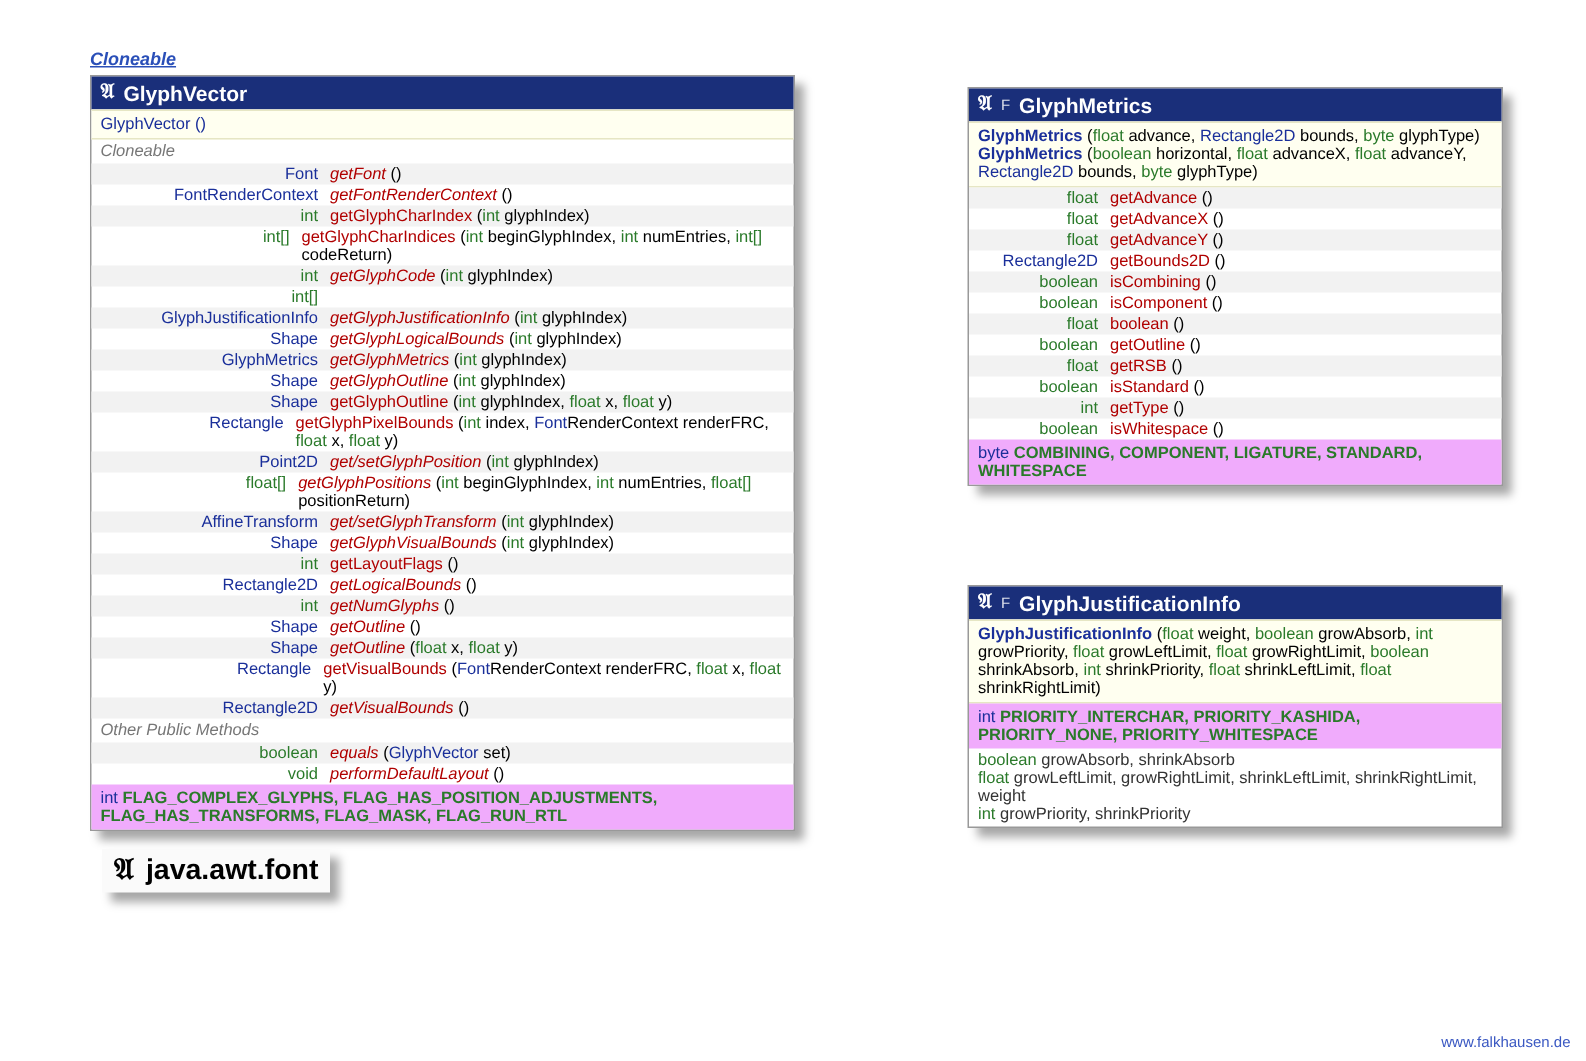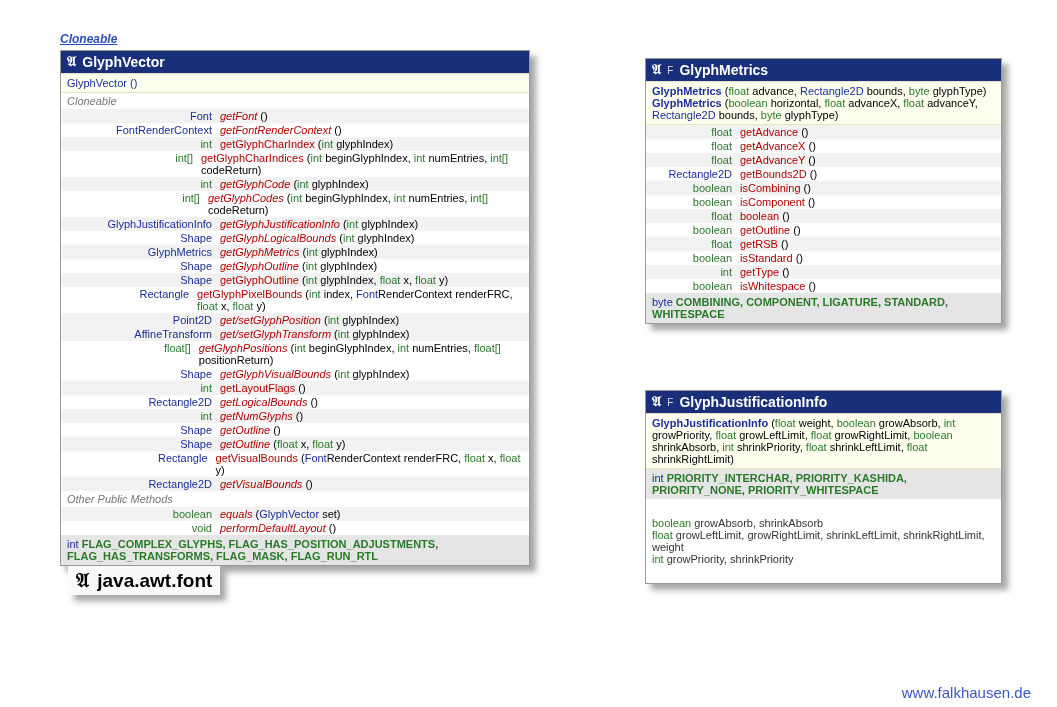--- a/index.html
+++ b/index.html
@@ -12,26 +12,26 @@
   .row.alt{background:#f2f2f2}
   .rt{width:145px;text-align:right;padding-right:8px}
   .lg .rt{width:145px}
   .sm .rt{width:80px}
   .lbl{color:#777;font-style:italic;padding:2px 6px}
   .t-blue{color:#1a2f9a}
   .t-red{color:#b00000}
   .t-ital{font-style:italic}
   .t-grn{color:#2a7a2a}
   .kw{color:#1a2f9a;font-weight:normal}
-  .flags{background:#e5e5e5;padding:3px 6px;color:#2a7a2a;font-weight:bold;font-size:11px}
+  .flags{background:#f0abfc;padding:3px 6px;color:#2a7a2a;font-weight:bold;font-size:11px}
   .flags .pre{color:#1a2f9a;font-weight:normal}
   .cloneable{position:absolute;left:60px;top:32px;color:#2a4fb8;font-style:italic;text-decoration:underline;font-size:12px;font-weight:bold}
   .pkg{position:absolute;left:68px;top:566px;display:flex;align-items:center;gap:8px;box-shadow:6px 6px 6px rgba(0,0,0,.35);background:#fafafa;padding:3px 8px}
   .pkg .t{font-size:19px;font-weight:bold;}
-  .credit{position:absolute;right:26px;bottom:6px;color:#3a58c2;font-size:15px}
+  .credit{position:absolute;right:10px;bottom:6px;color:#3a58c2;font-size:10px}
   .gold{font-family:Georgia,serif;font-weight:bold}
 </style>
 </head>
 <body>
 
 <a class="cloneable">Cloneable</a>
 
 <div class="card lg" style="left:60px;top:50px;width:468px">
   <div class="hdr">
     <span class="gold">𝔄</span>
@@ -55,21 +55,20 @@
       <div class="row">
         <div class="rt"><span class="t-grn">int[]</span></div>
         <div><span class="t-red">getGlyphCharIndices</span> (<span class="t-grn">int</span> beginGlyphIndex, <span class="t-grn">int</span> numEntries, <span class="t-grn">int[]</span> codeReturn)</div>
       </div>
       <div class="row alt">
         <div class="rt"><span class="t-grn">int</span></div>
         <div><span class="t-red t-ital">getGlyphCode</span> (<span class="t-grn">int</span> glyphIndex)</div>
       </div>
       <div class="row">
         <div class="rt"><span class="t-grn">int[]</span></div>
-        <div><span class="t-red t-ital">getGlyphCodes</span> (<span class="t-grn">int</span> beginGlyphIndex, <span class="t-grn">int</span> numEntries, <span class="t-grn">int[]</span> codeReturn)</div>
       </div>
       <div class="row alt">
         <div class="rt"><span class="t-blue">GlyphJustificationInfo</span></div>
         <div><span class="t-red t-ital">getGlyphJustificationInfo</span> (<span class="t-grn">int</span> glyphIndex)</div>
       </div>
       <div class="row">
         <div class="rt"><span class="t-blue">Shape</span></div>
         <div><span class="t-red t-ital">getGlyphLogicalBounds</span> (<span class="t-grn">int</span> glyphIndex)</div>
       </div>
       <div class="row alt">
@@ -85,27 +84,27 @@
         <div><span class="t-red">getGlyphOutline</span> (<span class="t-grn">int</span> glyphIndex, <span class="t-grn">float</span> x, <span class="t-grn">float</span> y)</div>
       </div>
       <div class="row">
         <div class="rt"><span class="t-blue">Rectangle</span></div>
         <div><span class="t-red">getGlyphPixelBounds</span> (<span class="t-grn">int</span> index, <span class="t-blue">Font</span>RenderContext renderFRC, <span class="t-grn">float</span> x, <span class="t-grn">float</span> y)</div>
       </div>
       <div class="row alt">
         <div class="rt"><span class="t-blue">Point2D</span></div>
         <div><span class="t-red t-ital">get/setGlyphPosition</span> (<span class="t-grn">int</span> glyphIndex)</div>
       </div>
+      <div class="row">
+        <div class="rt"><span class="t-grn">float[]</span></div>
+        <div><span class="t-red t-ital">getGlyphPositions</span> (<span class="t-grn">int</span> beginGlyphIndex, <span class="t-grn">int</span> numEntries, <span class="t-grn">float[]</span> positionReturn)</div>
+      </div>
       <div class="row alt">
         <div class="rt"><span class="t-blue">AffineTransform</span></div>
         <div><span class="t-red t-ital">get/setGlyphTransform</span> (<span class="t-grn">int</span> glyphIndex)</div>
-      </div>
-      <div class="row">
-        <div class="rt"><span class="t-grn">float[]</span></div>
-        <div><span class="t-red t-ital">getGlyphPositions</span> (<span class="t-grn">int</span> beginGlyphIndex, <span class="t-grn">int</span> numEntries, <span class="t-grn">float[]</span> positionReturn)</div>
       </div>
       <div class="row">
         <div class="rt"><span class="t-blue">Shape</span></div>
         <div><span class="t-red t-ital">getGlyphVisualBounds</span> (<span class="t-grn">int</span> glyphIndex)</div>
       </div>
       <div class="row alt">
         <div class="rt"><span class="t-grn">int</span></div>
         <div><span class="t-red">getLayoutFlags</span> ()</div>
       </div>
       <div class="row">
@@ -206,21 +205,21 @@
 </div>
 
 <div class="card sm" style="left:645px;top:390px;width:355px">
   <div class="hdr">
     <span class="gold">𝔄</span>
     <span class="badge">F</span>
     <span>GlyphJustificationInfo</span>
   </div>
   <div class="sec-yel" style="font-size:11px" id="gj-ctor"><span class="kw" style="font-weight:bold">GlyphJustificationInfo</span> (<span class="t-grn">float</span> weight, <span class="t-grn">boolean</span> growAbsorb, <span class="t-grn">int</span> growPriority, <span class="t-grn">float</span> growLeftLimit, <span class="t-grn">float</span> growRightLimit, <span class="t-grn">boolean</span> shrinkAbsorb, <span class="t-grn">int</span> shrinkPriority, <span class="t-grn">float</span> shrinkLeftLimit, <span class="t-grn">float</span> shrinkRightLimit)</div>
   <div class="flags"><span id="gj-flags"><span class="pre">int  </span>PRIORITY_INTERCHAR, PRIORITY_KASHIDA, PRIORITY_NONE, PRIORITY_WHITESPACE</span></div>
-  <div class="body" style="padding:18px 6px;color:#333" id="gj-fields"><span class="t-grn">boolean</span> growAbsorb, shrinkAbsorb<br><span class="t-grn">float</span> growLeftLimit, growRightLimit, shrinkLeftLimit, shrinkRightLimit, weight<br><span class="t-grn">int</span> growPriority, shrinkPriority</div>
+  <div class="body" style="padding:2px 6px;color:#333" id="gj-fields"><span class="t-grn">boolean</span> growAbsorb, shrinkAbsorb<br><span class="t-grn">float</span> growLeftLimit, growRightLimit, shrinkLeftLimit, shrinkRightLimit, weight<br><span class="t-grn">int</span> growPriority, shrinkPriority</div>
 </div>
 
 <div class="pkg">
   <span class="gold" style="font-size:20px">𝔄</span>
   <span class="t">java.awt.font</span>
 </div>
 
 <div class="credit">www.falkhausen.de</div>
 
 </body></html>

